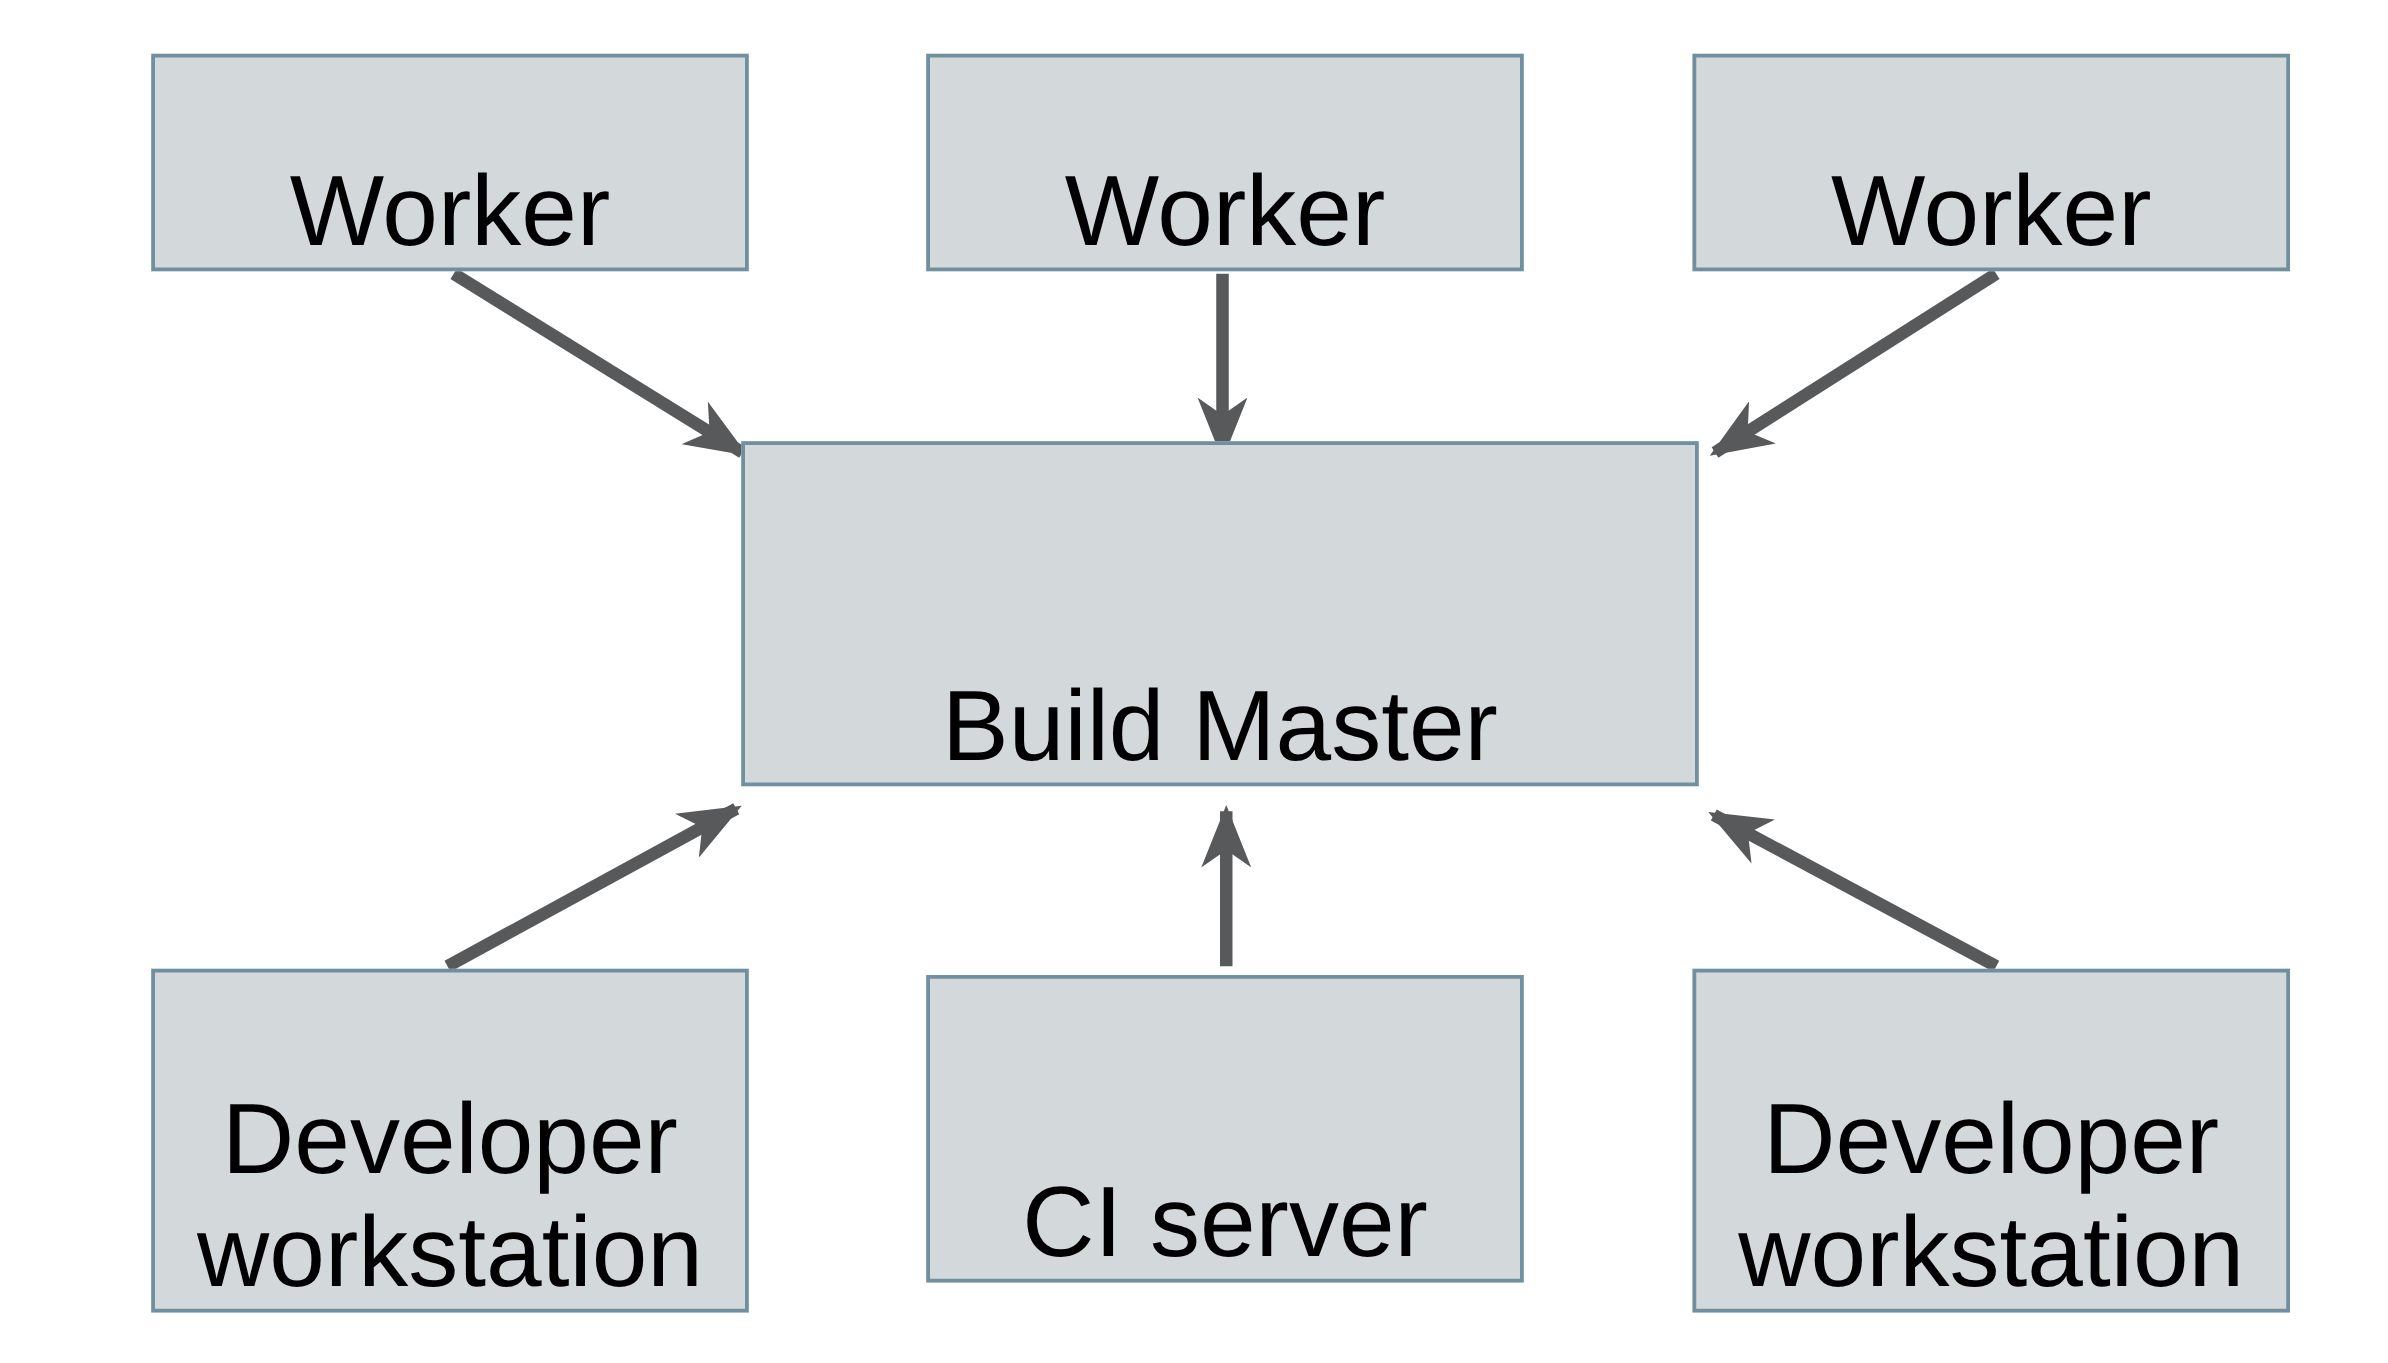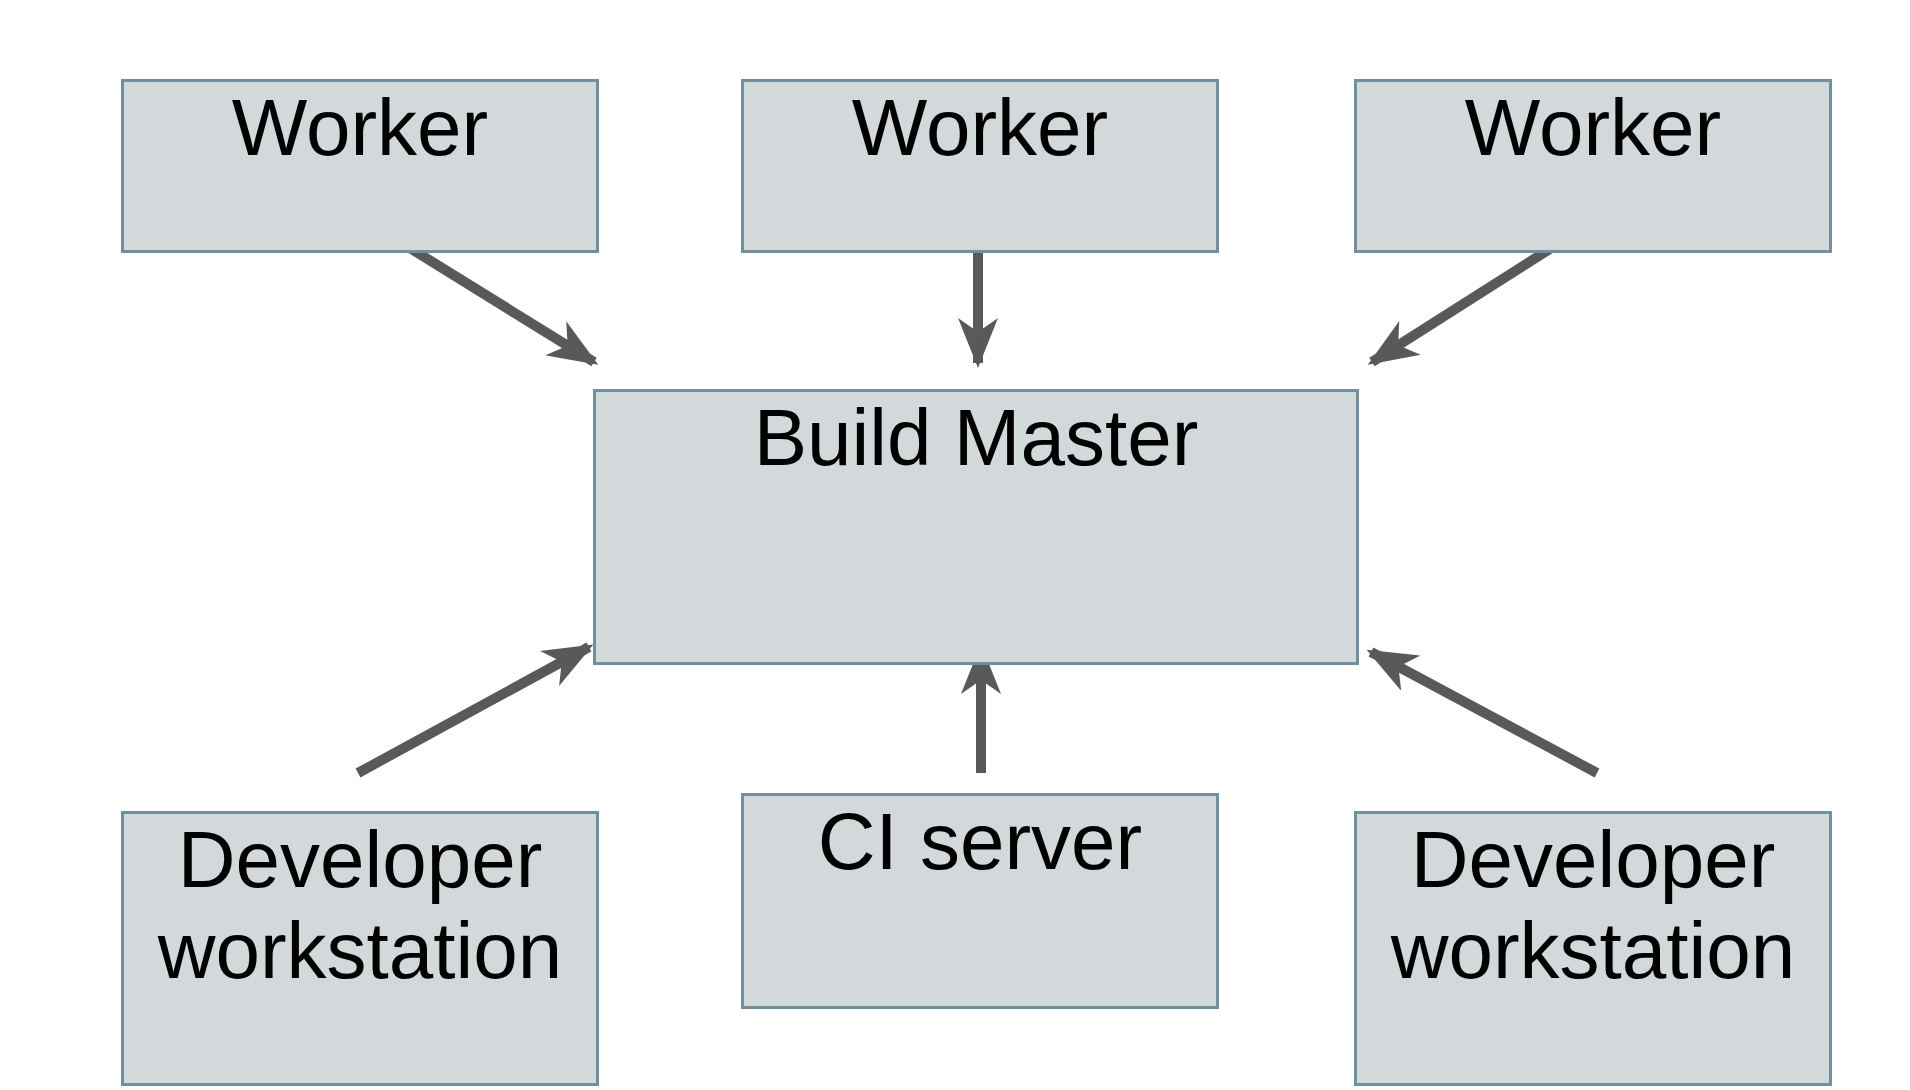--- a/index.html
+++ b/index.html
@@ -30,36 +30,35 @@
   }
   .arrowhead-path{
     fill:var(--arrow);
   }
   .node{
     position:absolute;
     box-sizing:border-box;
     background:var(--box-fill);
     border:3px solid var(--box-border);
     display:flex;
-    align-items:flex-start;
+    align-items:flex-end;
     justify-content:center;
     text-align:center;
     color:var(--text);
     font-size:80px;
     line-height:1.14;
     letter-spacing:0;
-    margin-top:36px;
   }
   .node .label{display:inline-block;width:100%;}
   .n-worker1{left:121px;top:43px;width:478px;height:174px;}
   .n-worker2{left:741px;top:43px;width:478px;height:174px;}
   .n-worker3{left:1354px;top:43px;width:478px;height:174px;}
   .n-build-master{left:593px;top:353px;width:766px;height:276px;}
   .n-dev-left{left:121px;top:775px;width:478px;height:275px;}
-  .n-ci{left:741px;top:757px;width:478px;height:216px;}
+  .n-ci{left:741px;top:780px;width:478px;height:246px;}
   .n-dev-right{left:1354px;top:775px;width:478px;height:275px;}
 </style>
 </head>
 <body>
 
 <div class="canvas">
 
   <svg class="edges" viewBox="0 0 1910 1090" xmlns="http://www.w3.org/2000/svg">
     <defs>
       <marker id="arrowhead" viewBox="0 0 10 8" refX="9" refY="4" markerWidth="5" markerHeight="4" orient="auto-start-reverse">

